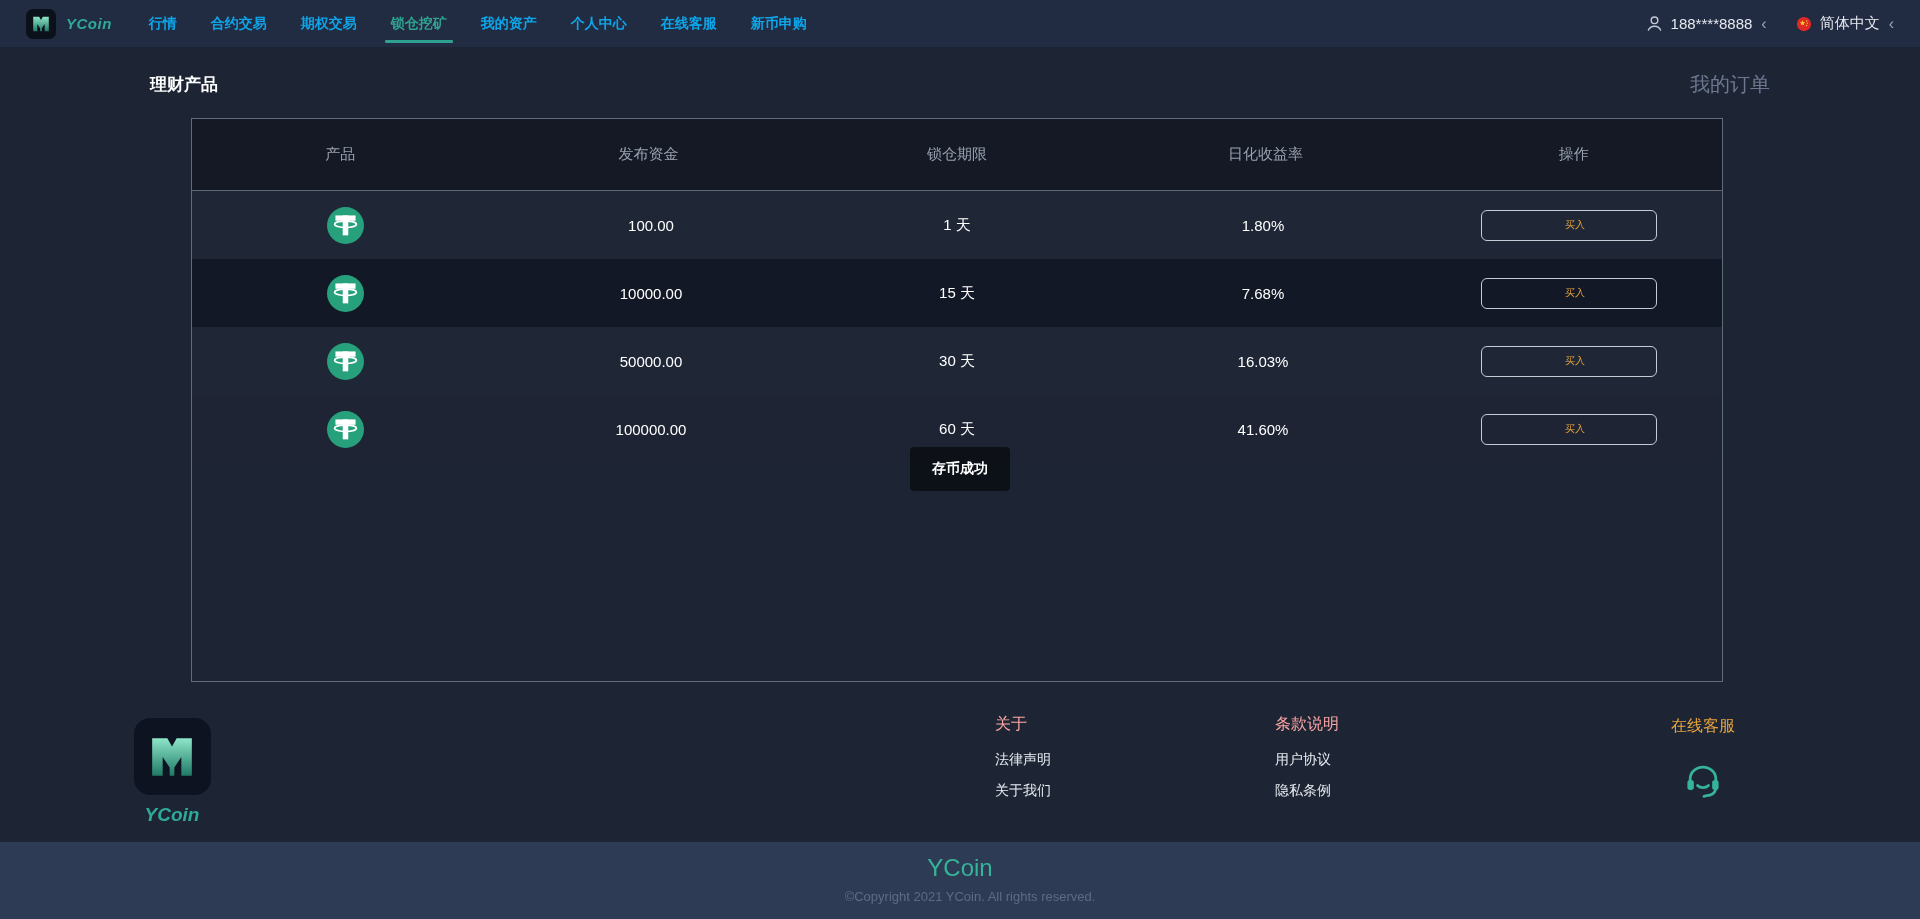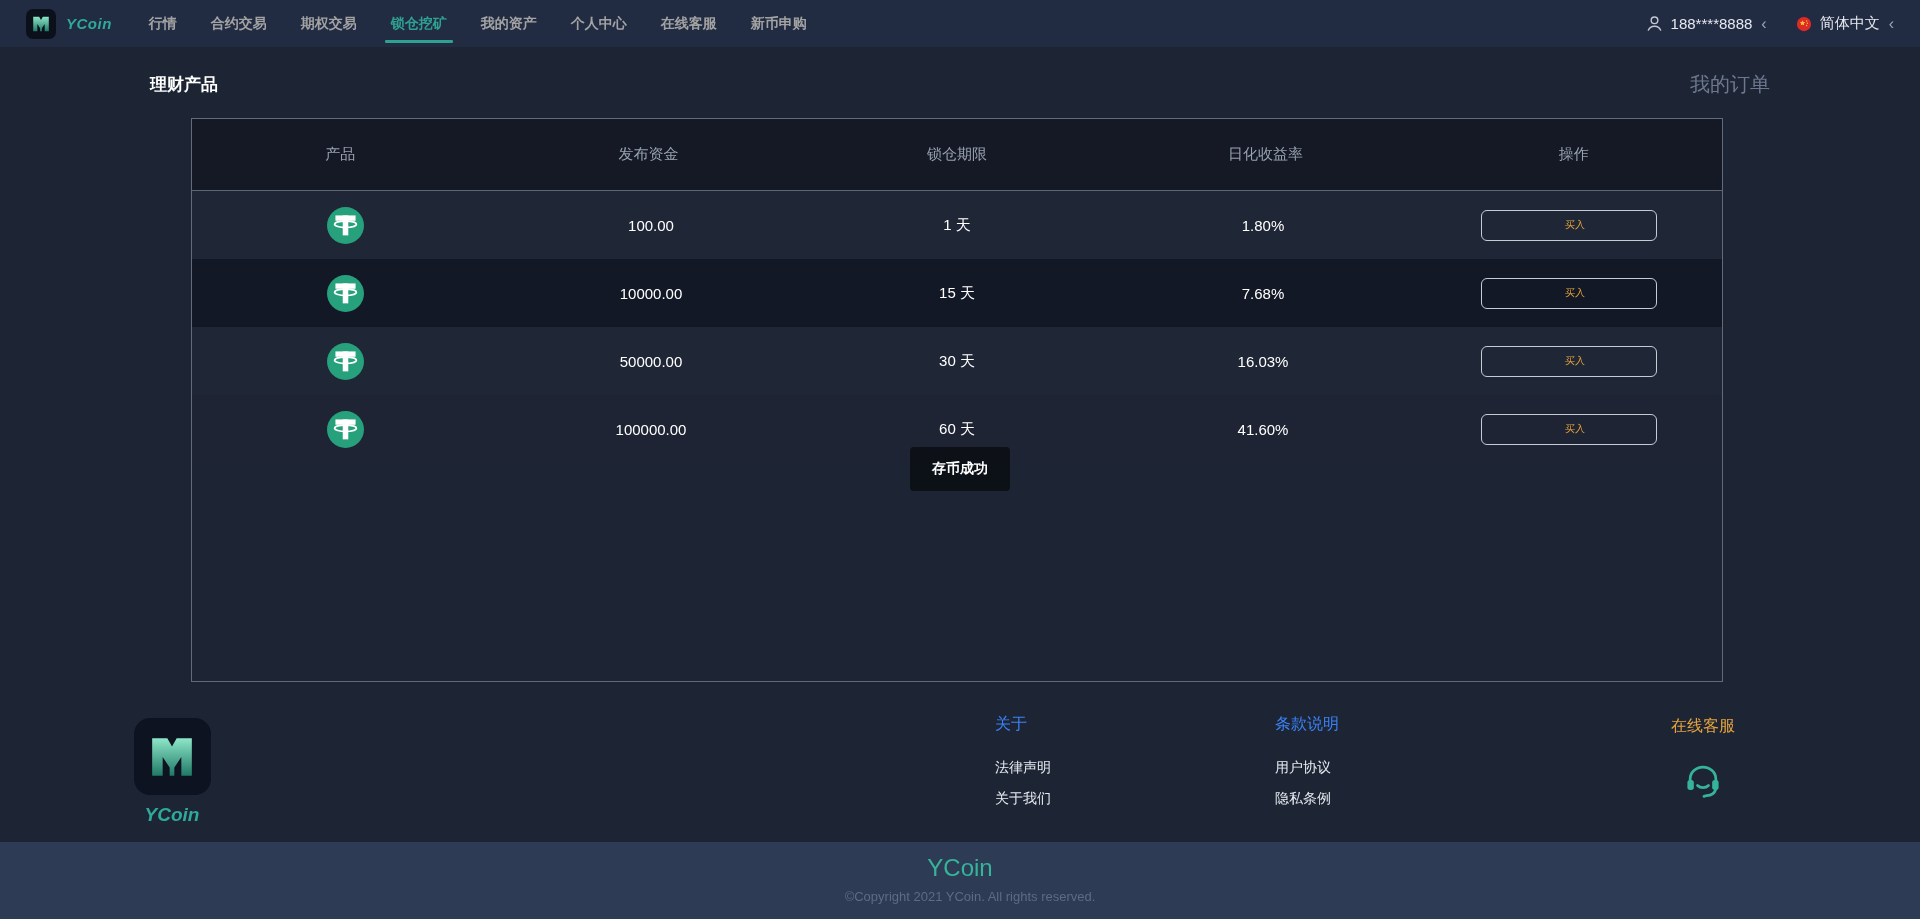--- a/index.html
+++ b/index.html
@@ -22,21 +22,21 @@
     display:flex; align-items:center; justify-content:center; flex:0 0 auto;
     cursor:pointer;
   }
   .brand {
     font-style:italic; font-weight:bold; color:#2fa99a; font-size:15px;
     margin:0 20px 0 10px; letter-spacing:.5px; cursor:pointer;
   }
   .nav-menu { display:flex; height:100%; }
   .nav-item {
     position:relative; display:flex; align-items:center; height:100%;
-    padding:0 17px; color:#a3a3a3; font-size:14px; font-weight:600; cursor:pointer;
+    padding:0 17px; color:#0ea5e9; font-size:14px; font-weight:600; cursor:pointer;
     white-space:nowrap;
   }
   .nav-item.active { color:#2fa190; }
   .nav-item.active::after {
     content:""; position:absolute; left:11px; right:11px; bottom:4px;
     height:3px; background:#2fa190; border-radius:1px;
   }
   .nav-right { margin-left:auto; display:flex; align-items:center; font-size:15px; }
   .nav-user, .nav-lang { display:flex; align-items:center; cursor:pointer; }
   .nav-user svg, .nav-lang svg { margin-right:7px; }
@@ -81,21 +81,21 @@
   .footer { position:relative; height:167px; }
   .f-logo { position:absolute; left:133px; top:36px; width:78px; text-align:center; cursor:pointer; }
   .f-logo-box {
     width:77px; height:77px; border-radius:16px; background:#0d1320;
     display:flex; align-items:center; justify-content:center; margin:0 auto;
   }
   .f-brand { margin-top:9px; color:#2fa99a; font-weight:bold; font-style:italic; font-size:19px; }
   .f-col { position:absolute; top:32px; }
   .f-col-1 { left:995px; }
   .f-col-2 { left:1275px; }
-  .f-head { color:#3b82f6; font-size:16px; margin-bottom:24px; }
+  .f-head { color:#fca5a5; font-size:16px; margin-bottom:16px; }
   .f-link { color:#e9ecf2; font-size:14px; margin-bottom:13px; cursor:pointer; }
   .f-service { position:absolute; left:1655px; top:34px; width:96px; text-align:center; }
   .f-service-label { color:#e6a23c; font-size:16px; cursor:pointer; }
   .headset { margin-top:20px; cursor:pointer; }
   
   .bottombar {
     position:absolute; left:0; right:0; bottom:0; height:77px;
     background:#2d3b54; text-align:center;
   }
   .bb-brand { color:#35b49a; font-size:24px; padding-top:12px; }

